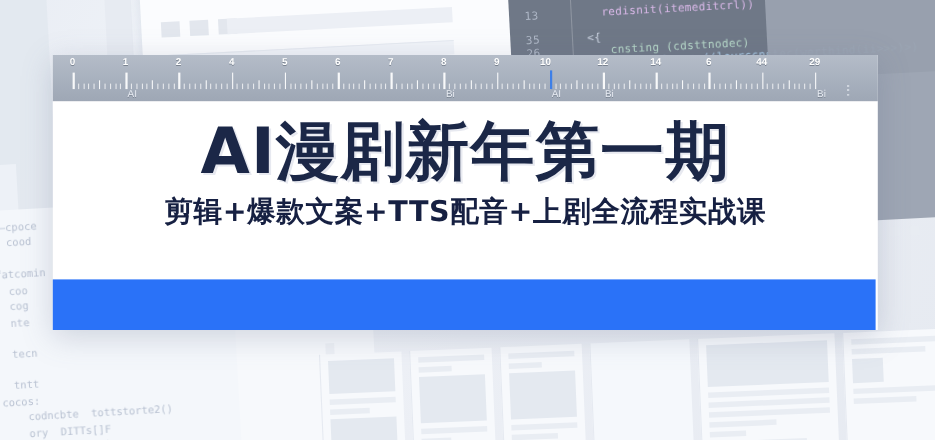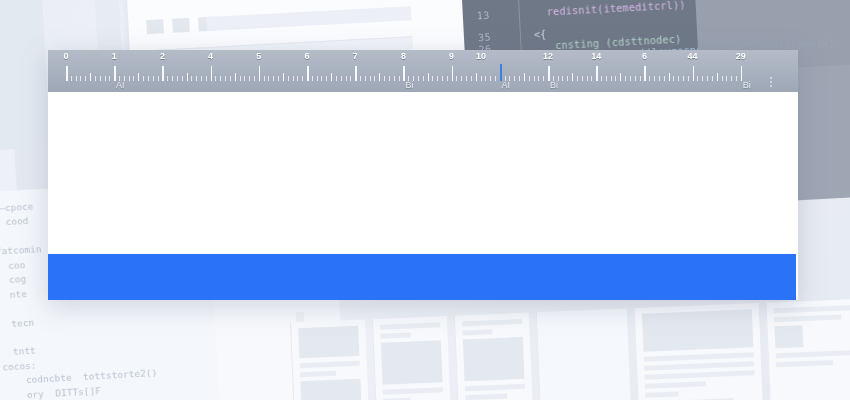--- a/index.html
+++ b/index.html
@@ -264,21 +264,21 @@
     <div class="nums">
         <span style="left: 18px;">0</span>
         <span style="left: 66.2px;">1</span>
         <span style="left: 114.4px;">2</span>
         <span style="left: 162.6px;">4</span>
         <span style="left: 210.8px;">5</span>
         <span style="left: 259px;">6</span>
         <span style="left: 307.2px;">7</span>
         <span style="left: 355.4px;">8</span>
         <span style="left: 403.6px;">9</span>
-        <span style="left: 433px;">10</span>
+        <span style="left: 448px;">10</span>
         <span style="left: 500px;">12</span>
         <span style="left: 548.2px;">14</span>
         <span style="left: 596.4px;">6</span>
         <span style="left: 644.6px;">44</span>
         <span style="left: 692.8px;">29</span>
       </div>
     <div class="ticks">
         <i class="maj" style="left: 18px;"></i>
         <i class="min" style="left: 22.82px;"></i>
         <i class="min" style="left: 27.64px;"></i>
@@ -425,15 +425,19 @@
         <span style="left: 72.2px;">AI</span>
         <span style="left: 361.4px;">Bi</span>
         <span style="left: 457.8px;">AI</span>
         <span style="left: 506px;">Bi</span>
         <span style="left: 698.8px;">Bi</span>
       </div>
     <div class="vdots"></div>
   <div class="caret" style="left: 451.8px;"></div>
     </div>
 
+  <div class="poster-body">
+    <div class="headline">AI漫剧新年第一期</div>
+    <div class="subline">剪辑+爆款文案+TTS配音+上剧全流程实战课</div>
+  </div>
 
   <div class="blue-bar"></div>
 </div>
 
 </body></html>

